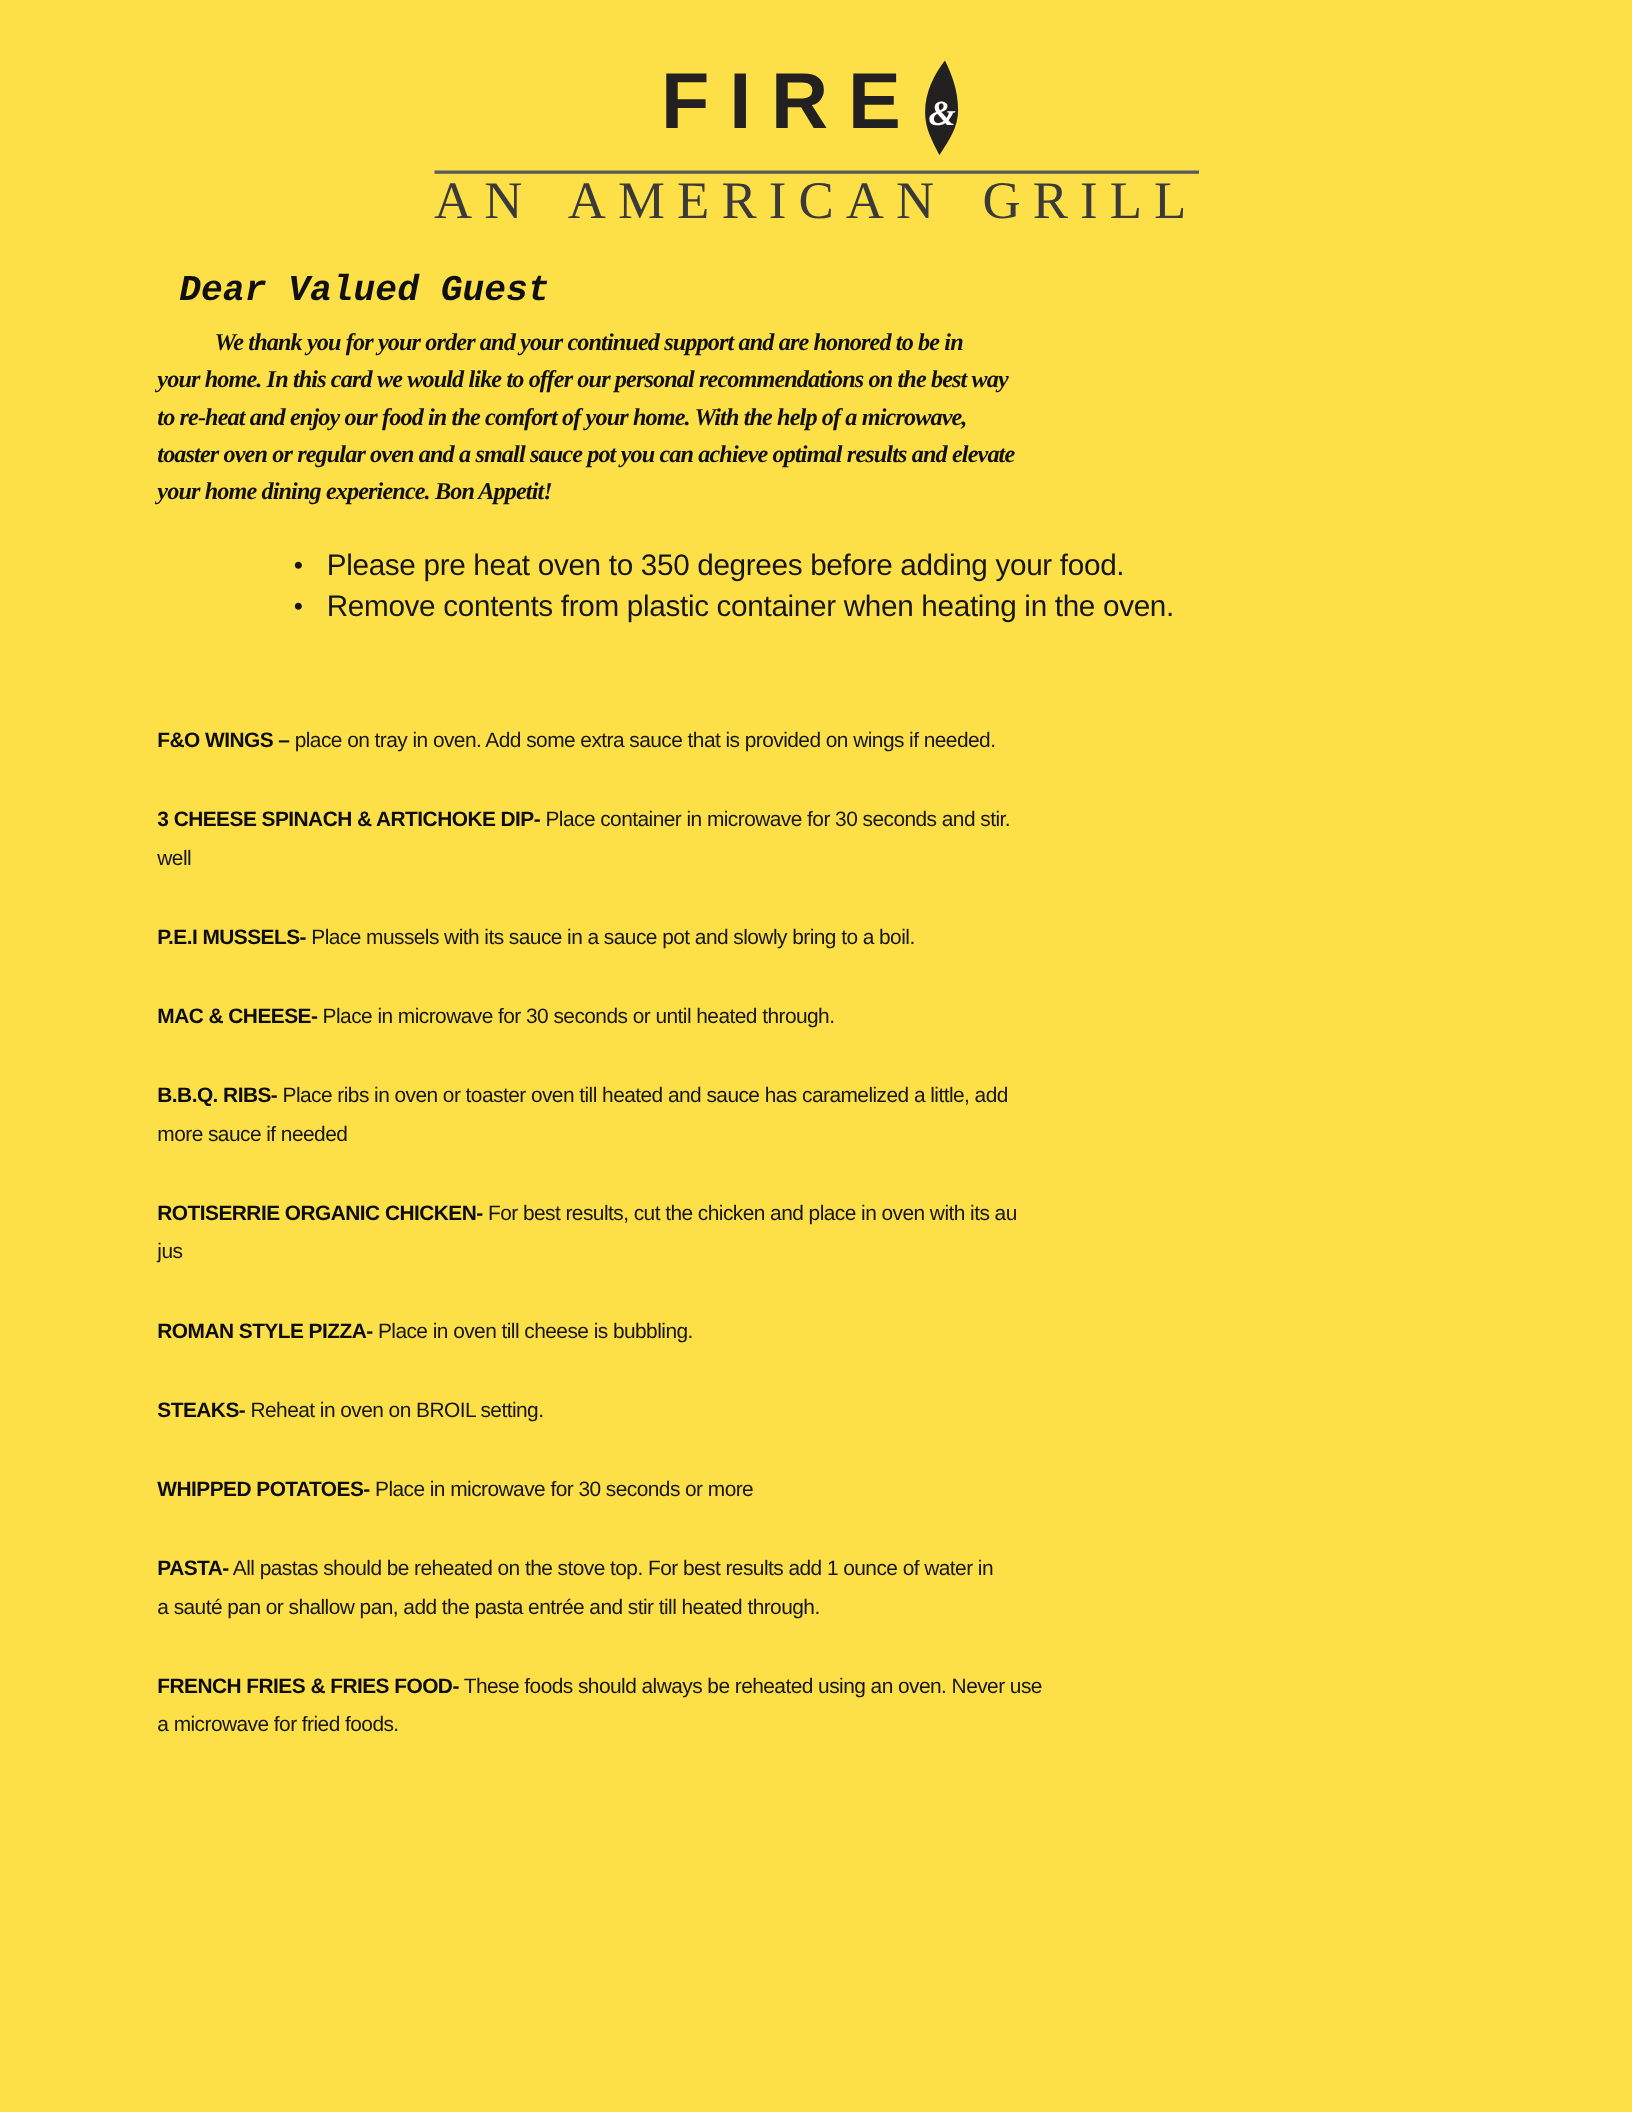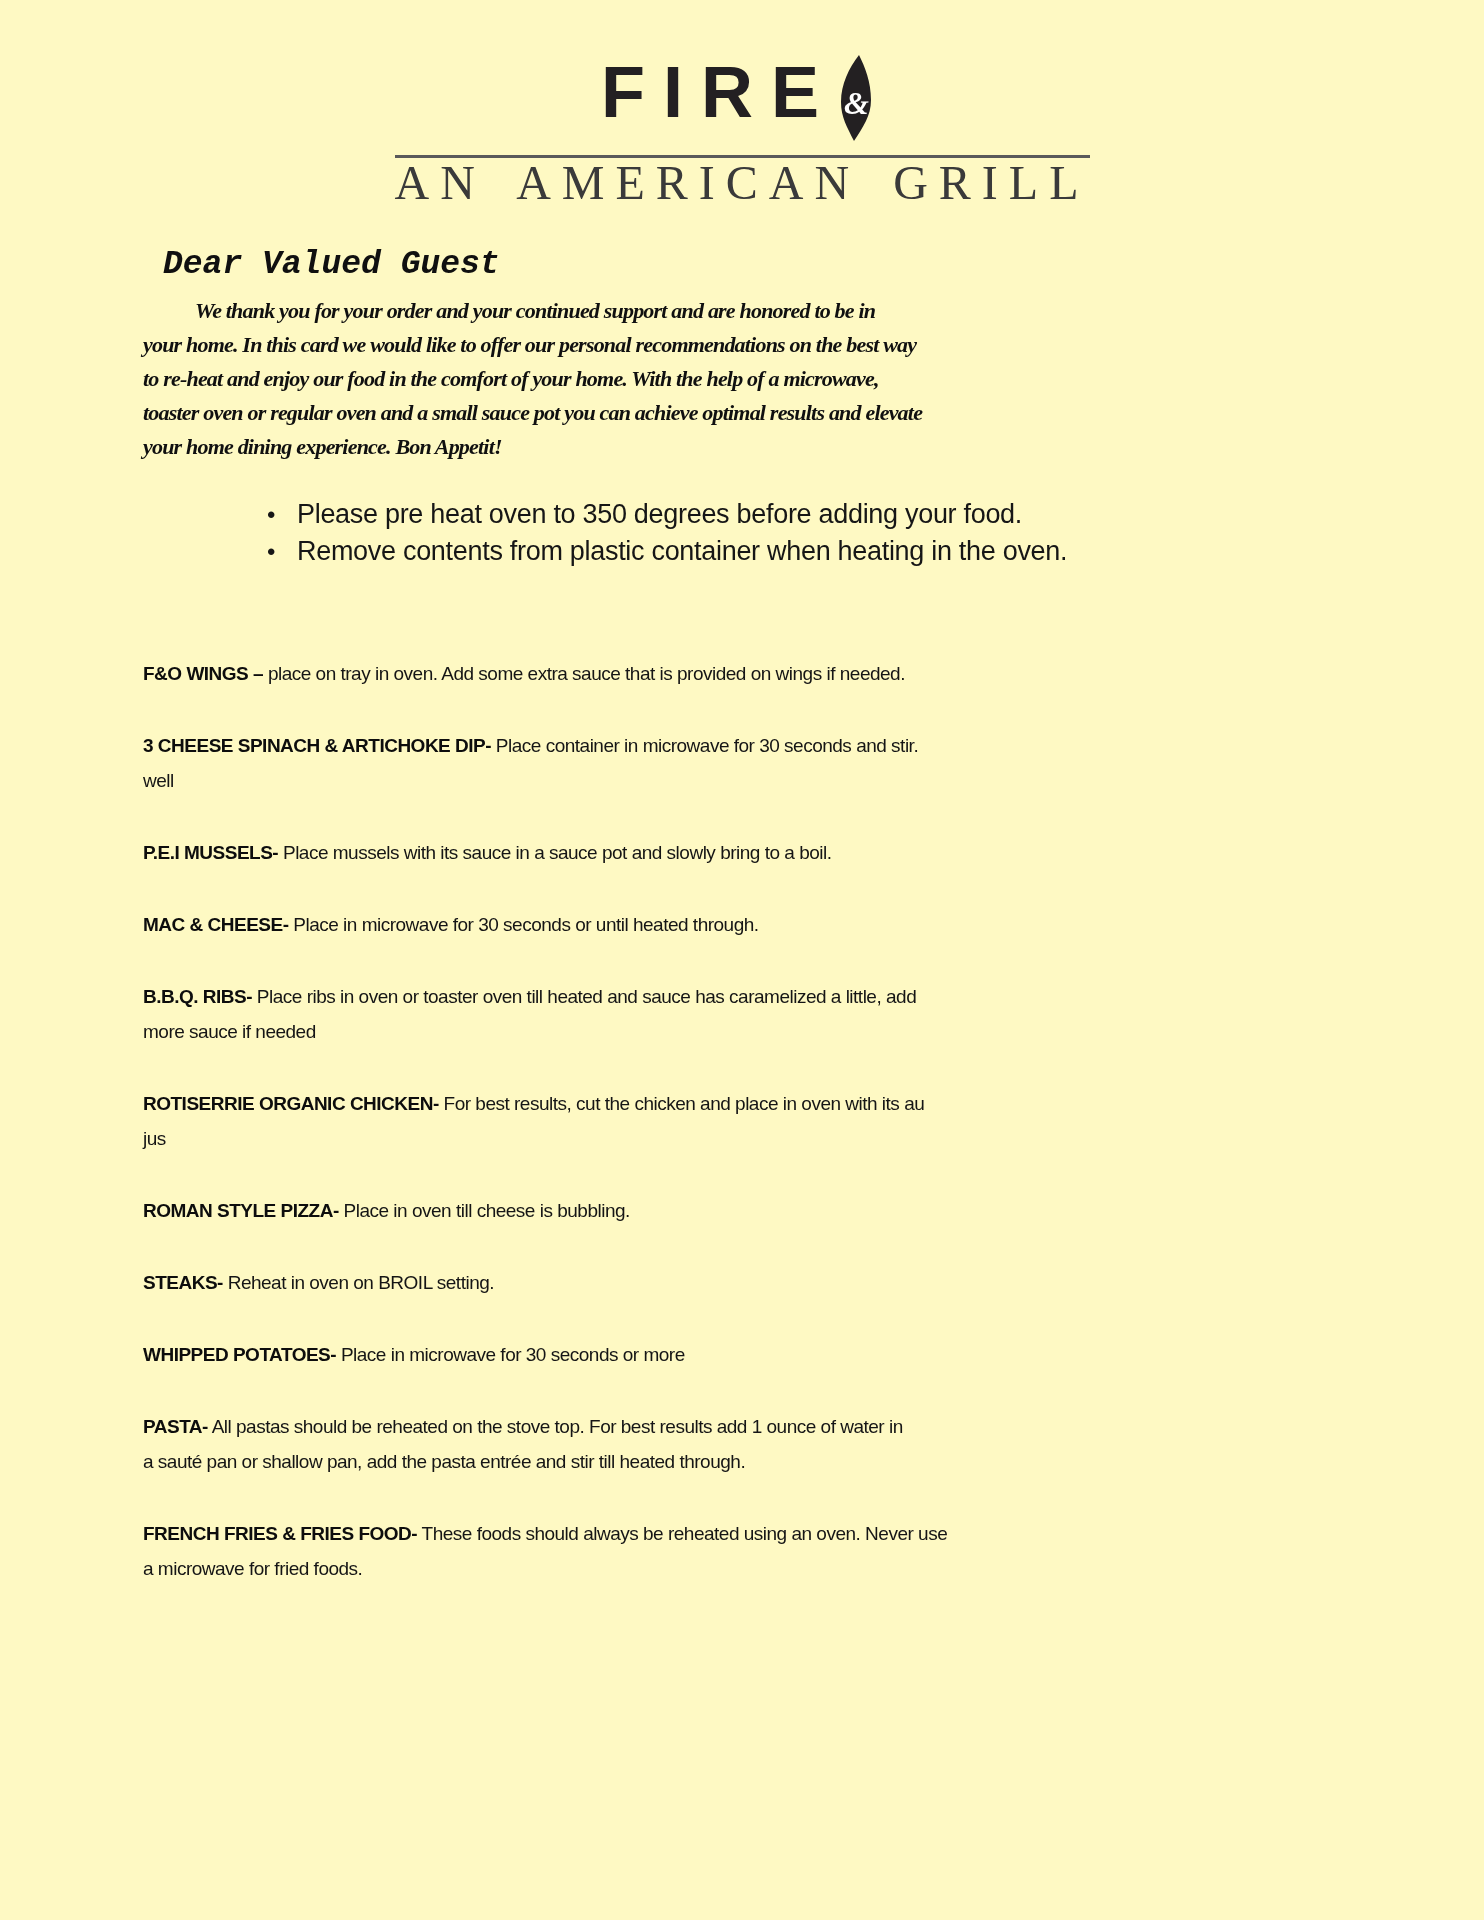--- a/index.html
+++ b/index.html
@@ -3,21 +3,21 @@
 <meta charset="utf-8">
 <style>
   html, body { margin: 0; padding: 0; }
   body {
     width: 1484px; height: 1920px;
     background: #ffffff;
     font-family: "Liberation Sans", sans-serif;
     color: #161616;
     overflow: hidden;
   }
-  .page { position: relative; width: 1484px; height: 1920px; background: #fef9c3; }
+  .page { position: relative; width: 1484px; height: 1920px; background: #fde047; }
 
   
   .logo-wrap { padding-top: 56px; text-align: center; }
   .logo { display: inline-block; }
   .logo-row {
     display: flex; align-items: flex-start; justify-content: center;
     font-family: "Liberation Sans", sans-serif;
     font-weight: 700; font-size: 72px; line-height: 72px;
     letter-spacing: 18px; color: #232022; white-space: nowrap;
   }

